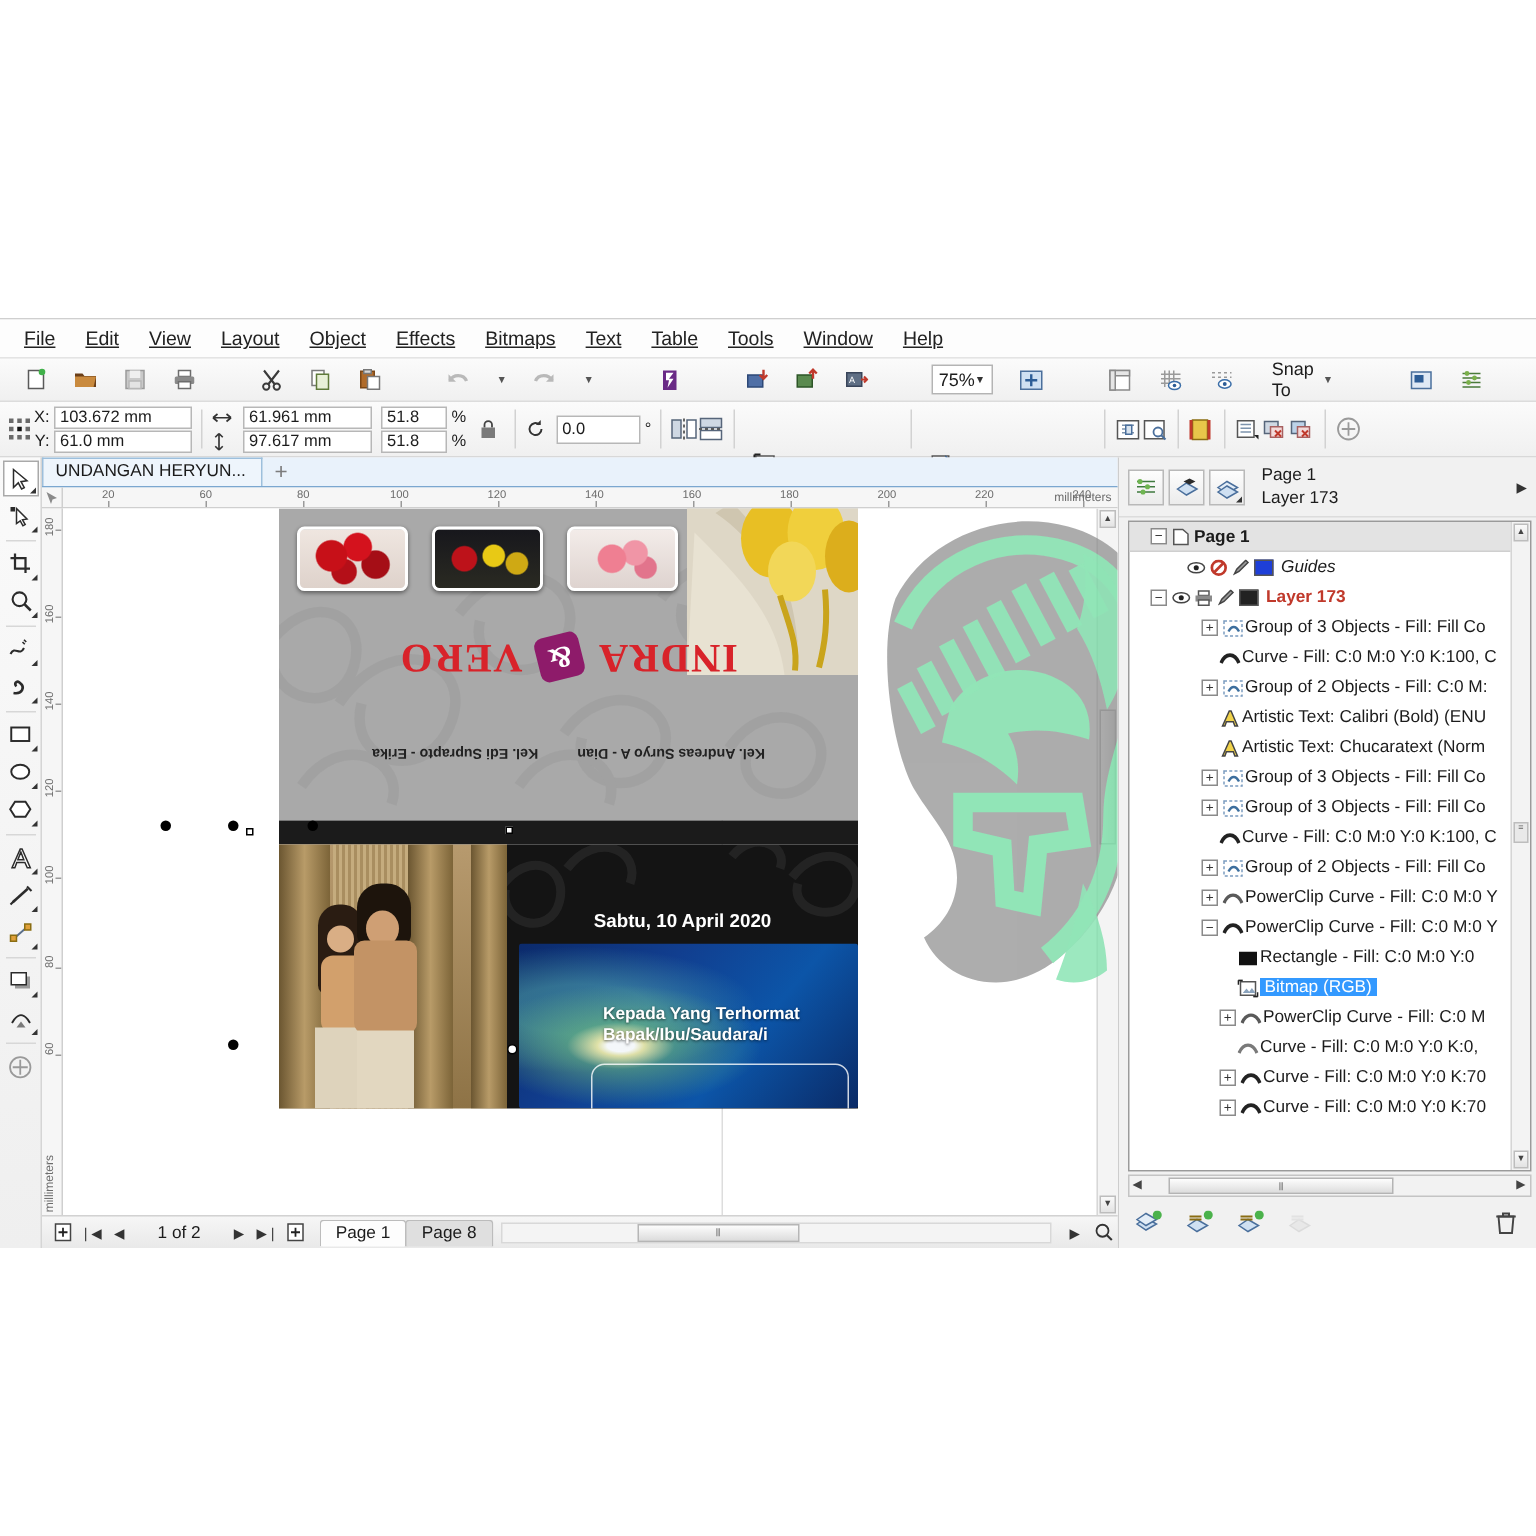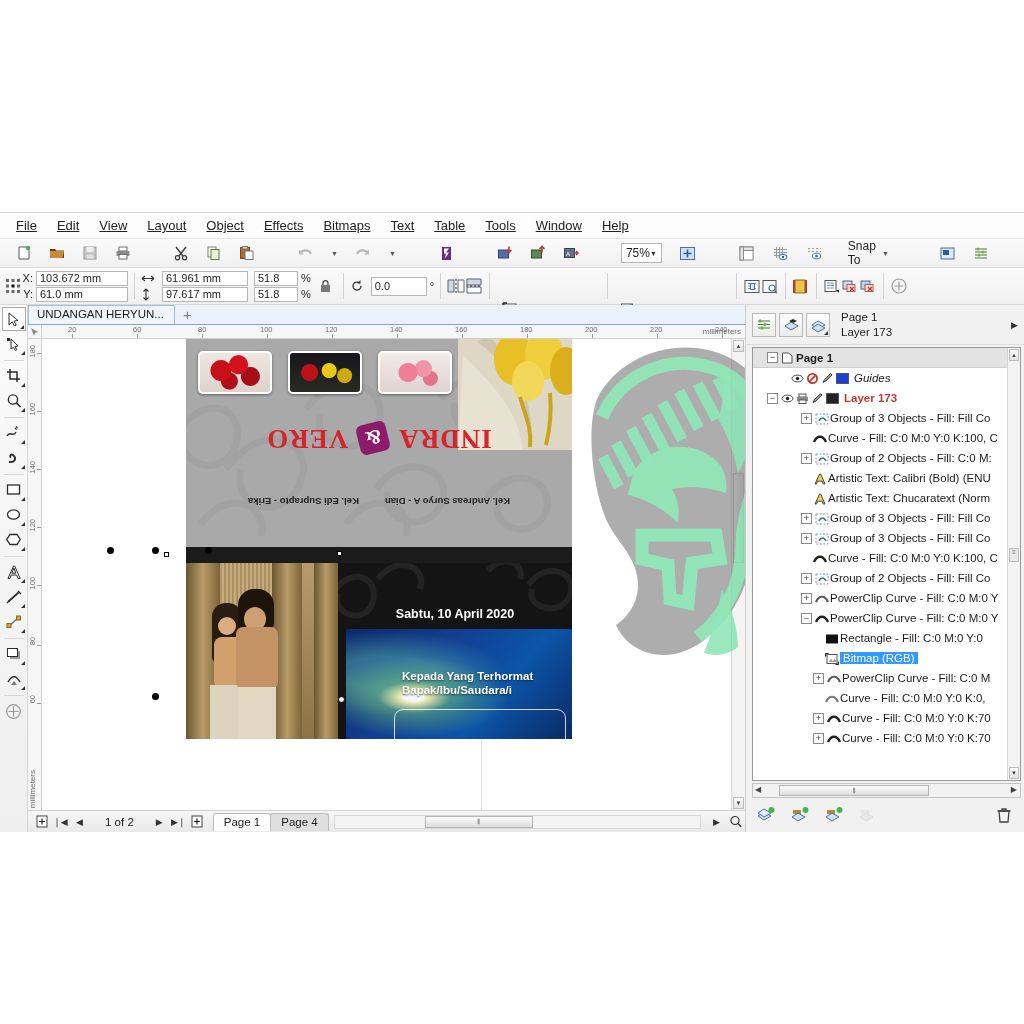--- a/index.html
+++ b/index.html
@@ -907,21 +907,21 @@
             <svg width="12" height="13" viewBox="0 0 12 13">
                 <rect x="1" y="1" width="10" height="11" fill="#fff" stroke="#444"></rect>
                 <path d="M6 3.5v6M3 6.5h6" stroke="#222" stroke-width="1.2"></path>
               </svg>
           </div>
           <div style="width:6px;"></div>
           <div class="ptab">
             <span>Page 1</span>
           </div>
           <div class="ptab inact">
-            <span>Page 4</span>
+            <span>Page 8</span>
           </div>
           <div class="hscroll">
             <div class="hthumb">⦀</div>
           </div>
           <div class="nav-btn">▶</div>
           <div class="nav-btn">
             <svg width="13" height="13" viewBox="0 0 13 13">
                 <circle cx="6" cy="5.5" r="4" fill="none" stroke="#333" stroke-width="1.2"></circle>
                 <path d="M9 8.5l3.2 3.2" stroke="#333" stroke-width="1.4"></path>
               </svg>

